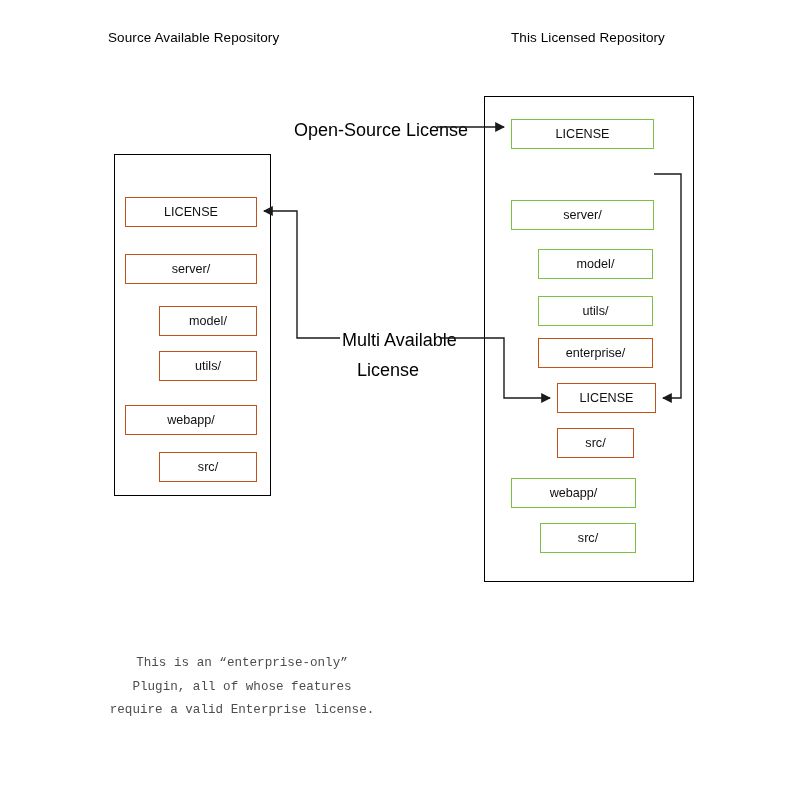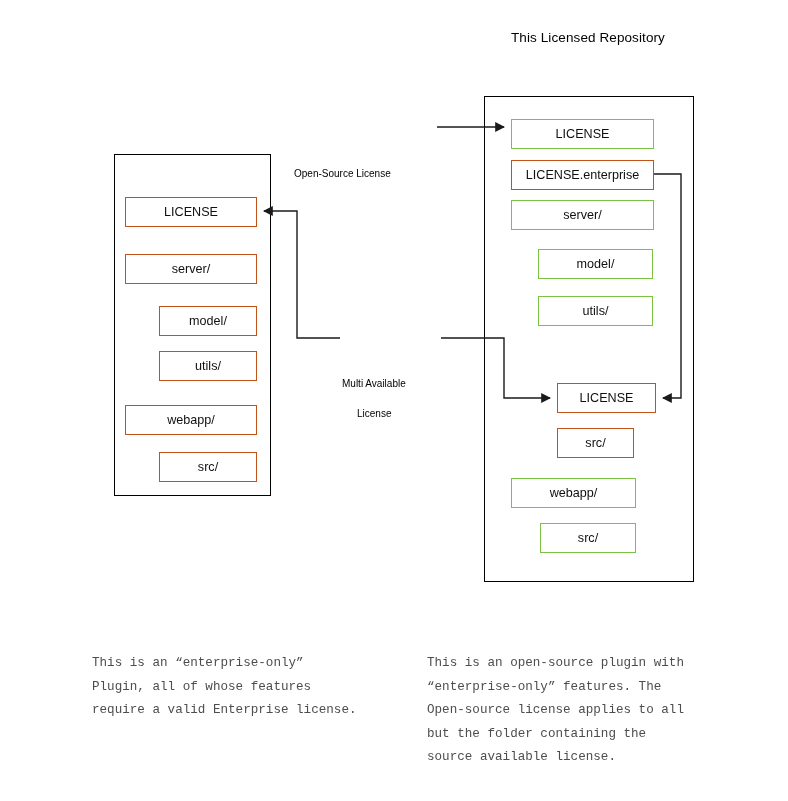--- a/index.html
+++ b/index.html
@@ -48,69 +48,70 @@
     font-size: 12.6px;
     line-height: 1;
     color: #101010;
     white-space: nowrap;
   }
   .node.orange { border-color: #bf5318; }
   .node.green  { border-color: #7bc143; }
 
   
   .conn-label {
-    font-size: 10px;
+    font-size: 18px;
     color: #000000;
     white-space: nowrap;
-    margin-top: 48px;
   }
 
   
   #wires {
     position: absolute;
     left: 0;
     top: 0;
     width: 788px;
     height: 801px;
     pointer-events: none;
   }
 
   
   .caption {
     font-family: "Liberation Mono", monospace;
     font-size: 12.6px;
     line-height: 23.5px;
     color: #4d4d4d;
     white-space: pre-line;
+    text-align: center;
   }
 </style>
 </head>
 <body>
 
 <div id="canvas">
 
+  <div class="abs col-title" style="left:108px; top:30px;">Source Available Repository</div>
 
   <div class="abs col-title" style="left:511px; top:30px;">This Licensed Repository</div>
 
   <div class="abs repo-box" style="left:114px; top:154px; width:157px; height:342px;"></div>
 
   <div class="abs repo-box" style="left:484px; top:96px; width:210px; height:486px;"></div>
 
   <div class="abs node orange" style="left:125px; top:197px; width:132px; height:30px;">LICENSE</div>
   <div class="abs node orange" style="left:125px; top:254px; width:132px; height:30px;">server/</div>
   <div class="abs node orange" style="left:159px; top:306px; width:98px; height:30px;">model/</div>
   <div class="abs node orange" style="left:159px; top:351px; width:98px; height:30px;">utils/</div>
   <div class="abs node orange" style="left:125px; top:405px; width:132px; height:30px;">webapp/</div>
   <div class="abs node orange" style="left:159px; top:452px; width:98px; height:30px;">src/</div>
 
   <div class="abs node green" style="left:511px; top:119px; width:143px; height:30px;">LICENSE</div>
-  <div class="abs node orange" style="left:511px; top:160px; width:143px; height:30px;">LICENSE.enterprise</div>
   <div class="abs node green" style="left:511px; top:200px; width:143px; height:30px;">server/</div>
   <div class="abs node green" style="left:538px; top:249px; width:115px; height:30px;">model/</div>
   <div class="abs node green" style="left:538px; top:296px; width:115px; height:30px;">utils/</div>
+  <div class="abs node orange" style="left:538px; top:338px; width:115px; height:30px;">enterprise/</div>
   <div class="abs node orange" style="left:557px; top:383px; width:99px; height:30px;">LICENSE</div>
   <div class="abs node orange" style="left:557px; top:428px; width:77px; height:30px;">src/</div>
   <div class="abs node green" style="left:511px; top:478px; width:125px; height:30px;">webapp/</div>
   <div class="abs node green" style="left:540px; top:523px; width:96px; height:30px;">src/</div>
 
   <div class="abs conn-label" style="left:294px; top:120px;">Open-Source License</div>
 
   <div class="abs conn-label" style="left:342px; top:330px;">Multi Available</div>
   <div class="abs conn-label" style="left:357px; top:360px;">License</div>
 
@@ -135,19 +136,14 @@
 
     <g>
       <path d="M 654 174 L 681 174 L 681 398 L 663 398" stroke="#1a1a1a" stroke-width="1.4" fill="none" marker-end="url(#arrow)"></path>
     </g>
   </svg>
 
   <div class="abs caption" style="left:92px; top:652px; width:300px;">This is an “enterprise-only”
 Plugin, all of whose features
 require a valid Enterprise license.</div>
 
-  <div class="abs caption" style="left:427px; top:652px; width:300px;">This is an open-source plugin with
-“enterprise-only” features. The
-Open-source license applies to all
-but the folder containing the
-source available license.</div>
 
 </div>
 
 </body></html>

